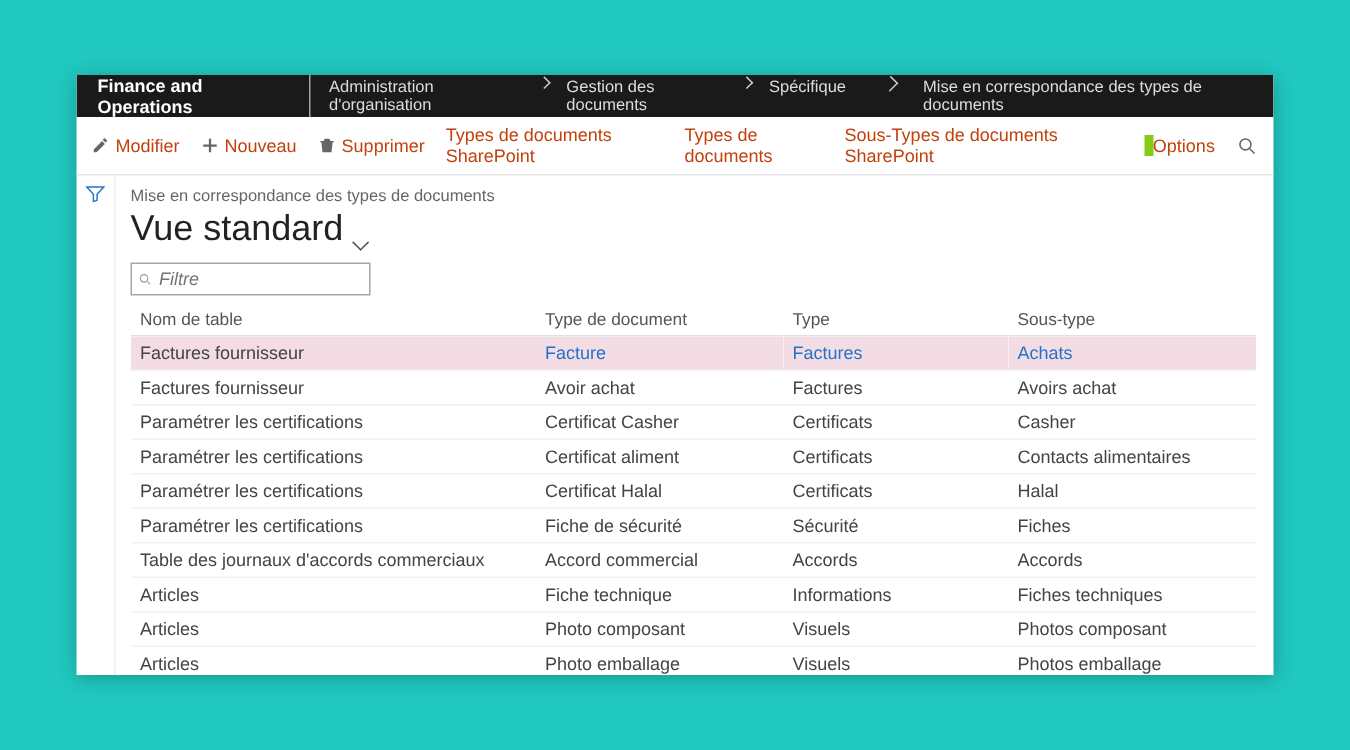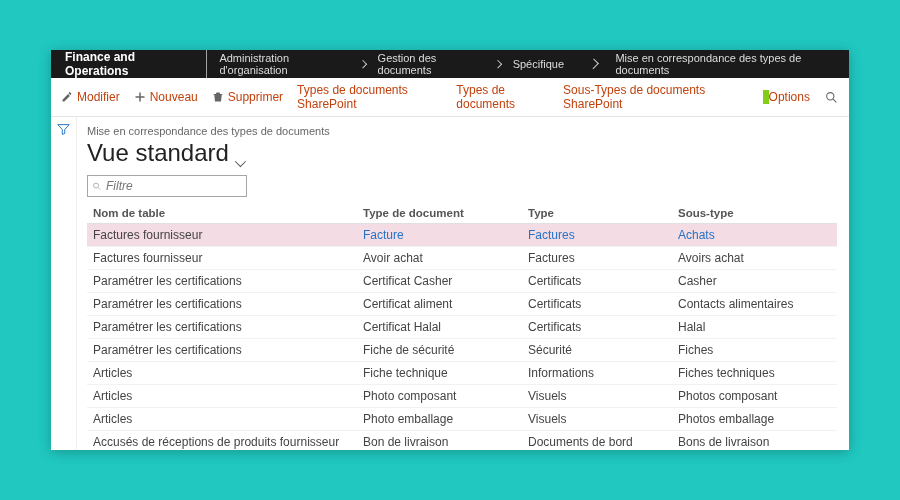--- a/index.html
+++ b/index.html
@@ -22,21 +22,21 @@
   
   .topbar{
     background:#1a1a1a;color:#fff;
     display:flex;align-items:center;
     height:28px;font-size:11px;
   }
   .topbar .brand{
     font-weight:600;padding:0 14px;font-size:12px;
     border-right:1px solid #a3a3a3; height:100%;display:flex;align-items:center;
   }
-  .breadcrumbs{display:flex;align-items:center;gap:8px;padding:0 12px;color:#ddd;}
+  .breadcrumbs{display:flex;gap:8px;padding:0 12px;color:#ddd;}
   .chev{display:inline-block;width:6px;height:6px;border-right:1px solid #ccc;border-top:1px solid #ccc;transform:rotate(45deg);margin:0 4px;}
   .chev.big{width:8px;height:8px;border-width:1.5px;margin:0 10px 0 18px;}
   
   .toolbar{
     display:flex;align-items:center;gap:14px;
     padding:5px 10px;border-bottom:1px solid #e5e5e5;
     font-size:12px;color:#c2410c;
   }
   .tbtn{display:inline-flex;align-items:center;gap:4px;cursor:pointer;}
   .tbtn svg{width:12px;height:12px;}
@@ -48,21 +48,21 @@
   .left-rail{width:26px;border-right:1px solid #eee;display:flex;justify-content:center;padding-top:6px;}
   .main{flex:1;padding:8px 12px 0 10px;overflow:hidden;display:flex;flex-direction:column;}
   .crumb-small{font-size:11px;color:#666;margin-bottom:2px;}
   .view-title{display:flex;align-items:flex-end;gap:6px;font-size:24px;font-weight:400;color:#222;margin-bottom:8px;}
   .caret-down{display:inline-block;width:8px;height:8px;border-right:1.5px solid #555;border-bottom:1.5px solid #555;transform:rotate(45deg) translateY(-2px);}
   .filter-box{display:flex;align-items:center;border:1px solid #a6a6a6;width:160px;height:22px;padding:0 4px;color:#888;gap:4px;margin-bottom:6px;}
   .filter-box input{border:none;outline:none;font-size:12px;width:100%;font-style:italic;color:#888;background:transparent;}
   .grid{flex:1;overflow-y:auto;overflow-x:hidden;}
   table{width:100%;border-collapse:collapse;table-layout:fixed;font-size:12px;}
   th{
-    text-align:left;font-weight:700;color:#555;
+    text-align:left;font-weight:400;color:#555;
     padding:4px 6px;border-bottom:1px solid #e0e0e0;
     font-size:11.5px;
   }
   td{padding:4px 6px;border-bottom:1px solid #f2f2f2;color:#444;white-space:nowrap;overflow:hidden;text-overflow:ellipsis;}
   tbody tr.selected{background:#f3dce4;}
   tbody tr.selected td:nth-child(2),
   tbody tr.selected td:nth-child(3),
   tbody tr.selected td:nth-child(4){color:#2573c9;}
   col.c1{width:36%;}
   col.c2{width:22%;}
@@ -189,20 +189,26 @@
                 <td>Certificats</td>
                 <td>Halal</td>
               </tr>
               <tr>
                 <td>Paramétrer les certifications</td>
                 <td>Fiche de sécurité</td>
                 <td>Sécurité</td>
                 <td>Fiches</td>
               </tr>
               <tr>
+                <td>Table des journaux d'accords commerciaux</td>
+                <td>Accord commercial</td>
+                <td>Accords</td>
+                <td>Accords</td>
+              </tr>
+              <tr>
                 <td>Articles</td>
                 <td>Fiche technique</td>
                 <td>Informations</td>
                 <td>Fiches techniques</td>
               </tr>
               <tr>
                 <td>Articles</td>
                 <td>Photo composant</td>
                 <td>Visuels</td>
                 <td>Photos composant</td>

